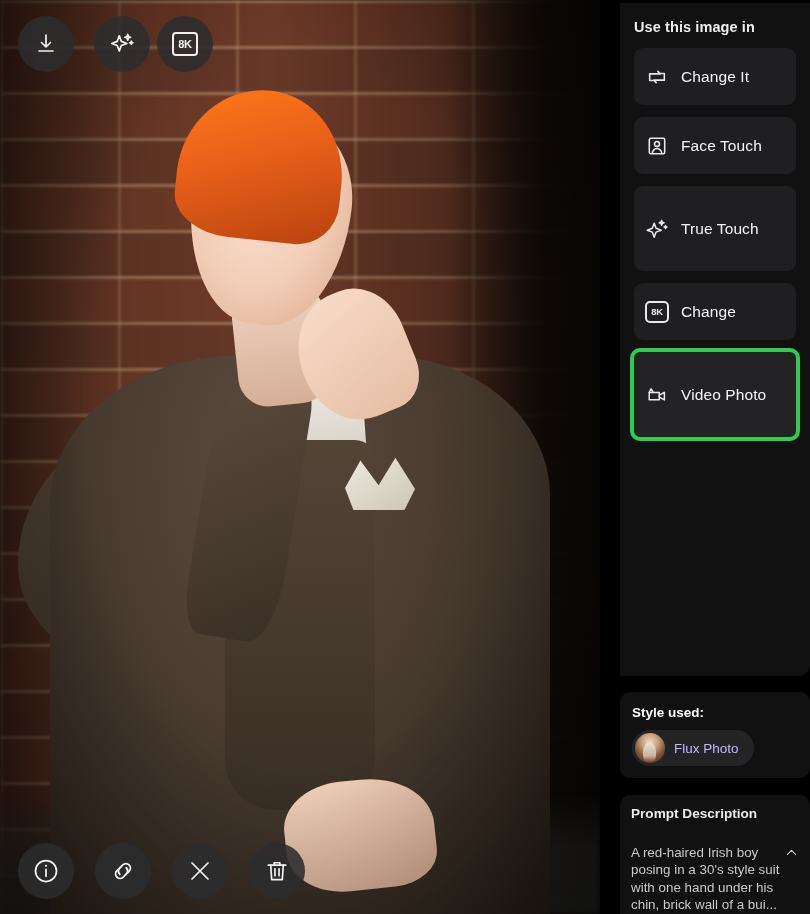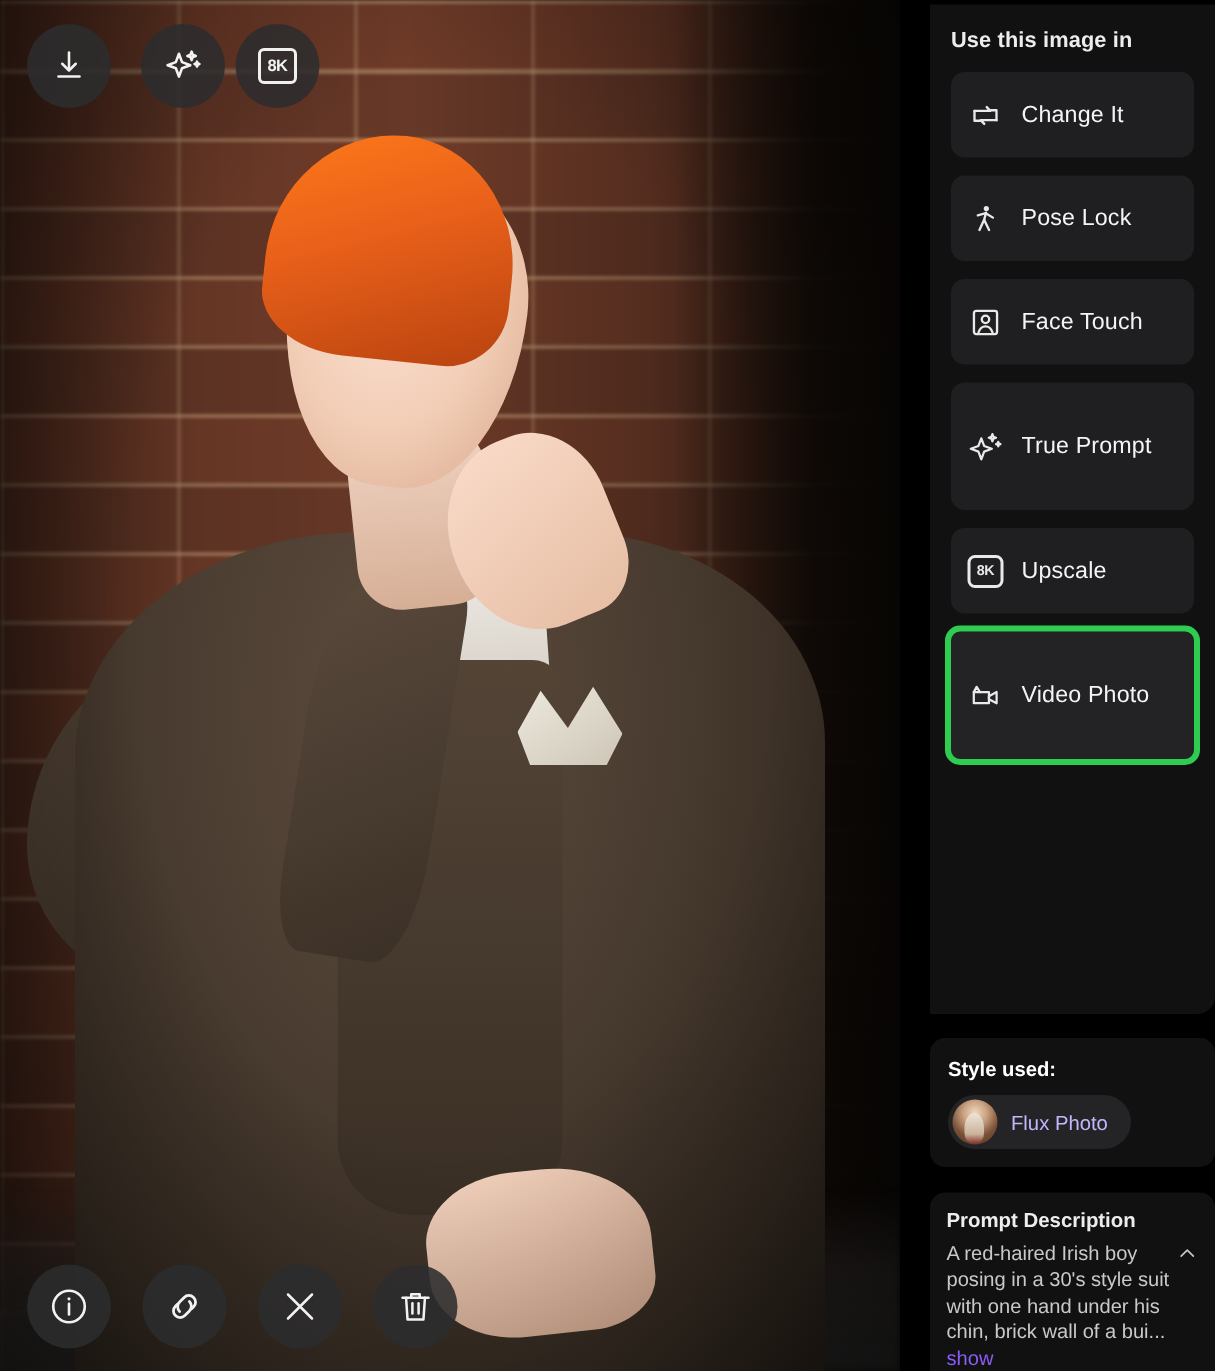--- a/index.html
+++ b/index.html
@@ -265,21 +265,21 @@
   #prompt-card {
     position: absolute; left: 0; top: 795px;
     width: 190px; height: 119px;
     background: #111112;
     border-radius: 10px 10px 0 0;
     padding: 11px 11px 0 11px;
     overflow: hidden;
   }
   .prompt-title {
     color: #ededed; font-size: 13.6px; font-weight: bold;
-    margin-bottom: 6px;
+    margin-bottom: 23px;
   }
   .prompt-body {
     position: relative;
     color: #c9c9c9;
     font-size: 13.4px;
     line-height: 1.30;
   }
   .prompt-chevron {
     position: absolute; right: 0; top: 1px;
     color: #c7c7c7;
@@ -391,61 +391,50 @@
           <svg width="22" height="22" viewBox="0 0 24 24" fill="none" stroke="currentColor" stroke-width="1.7" stroke-linecap="round" stroke-linejoin="round">
             <path d="M4 8.6h11.5l-2.6-2.7"></path>
               <path d="M4 8.6v7.2h4"></path>
             <path d="M20 15.4H8.5l2.6 2.7"></path>
               <path d="M20 15.4V8.2h-4"></path>
           </svg>
         </span>
         <span class="lbl">Change It</span>
       </button>
 
-      <button class="action-btn">
-        <span class="ico">
-          <svg width="22" height="22" viewBox="0 0 24 24" fill="none" stroke="currentColor" stroke-width="1.7" stroke-linecap="round" stroke-linejoin="round">
-            <circle cx="12.6" cy="4.4" r="1.9" fill="currentColor" stroke="none"></circle>
-            <path d="M12.4 7.4 11 12.6 7.6 20"></path>
-            <path d="M11 12.6 14.6 20"></path>
-            <path d="M6.4 9.4 12.2 7.8 17.4 11"></path>
-          </svg>
-        </span>
-        <span class="lbl">Pose Lock</span>
-      </button>
 
       <button class="action-btn">
         <span class="ico">
           <svg width="22" height="22" viewBox="0 0 24 24" fill="none" stroke="currentColor" stroke-width="1.7" stroke-linecap="round" stroke-linejoin="round">
             <rect x="3.6" y="3.6" width="16.8" height="16.8" rx="1.6"></rect>
             <circle cx="12" cy="9.7" r="2.7"></circle>
             <path d="M6.9 19.2c1-3 3-4.4 5.1-4.4s4.1 1.4 5.1 4.4"></path>
           </svg>
         </span>
         <span class="lbl">Face Touch</span>
       </button>
 
       <button class="action-btn two-line">
         <span class="ico">
           <svg width="24" height="24" viewBox="0 0 24 24" fill="none" stroke="currentColor" stroke-width="1.5" stroke-linejoin="round">
             <path d="M9.2 6.2 11.1 11.3 16.2 13.2 11.1 15.1 9.2 20.2 7.3 15.1 2.2 13.2 7.3 11.3z"></path>
             <path d="M16.6 3.4l.65 1.75 1.75.65-1.75.65-.65 1.75-.65-1.75-1.75-.65 1.75-.65z"></path>
             <path d="M20.5 8.6l.4 1.05 1.05.4-1.05.4-.4 1.05-.4-1.05-1.05-.4 1.05-.4z"></path>
           </svg>
         </span>
-        <span class="lbl">True Prompt</span>
+        <span class="lbl">True Touch</span>
       </button>
 
       <button class="action-btn">
         <span class="ico">
           <span class="ico-8k">
             <span>8K</span>
           </span>
         </span>
-        <span class="lbl">Upscale</span>
+        <span class="lbl">Change</span>
       </button>
 
       <button class="action-btn two-line selected">
         <span class="ico">
           <svg width="24" height="22" viewBox="0 0 24 22" fill="none" stroke="currentColor" stroke-width="1.5" stroke-linecap="round" stroke-linejoin="round">
             <path d="M4.2 8.4 6.1 4.9l2.2 3.5"></path>
             <path d="M4.2 8.4h10.1v7.4H4.2z"></path>
             <path d="M14.3 11.1 19.4 8.3v7.6l-5.1-2.7z"></path>
           </svg>
         </span>

